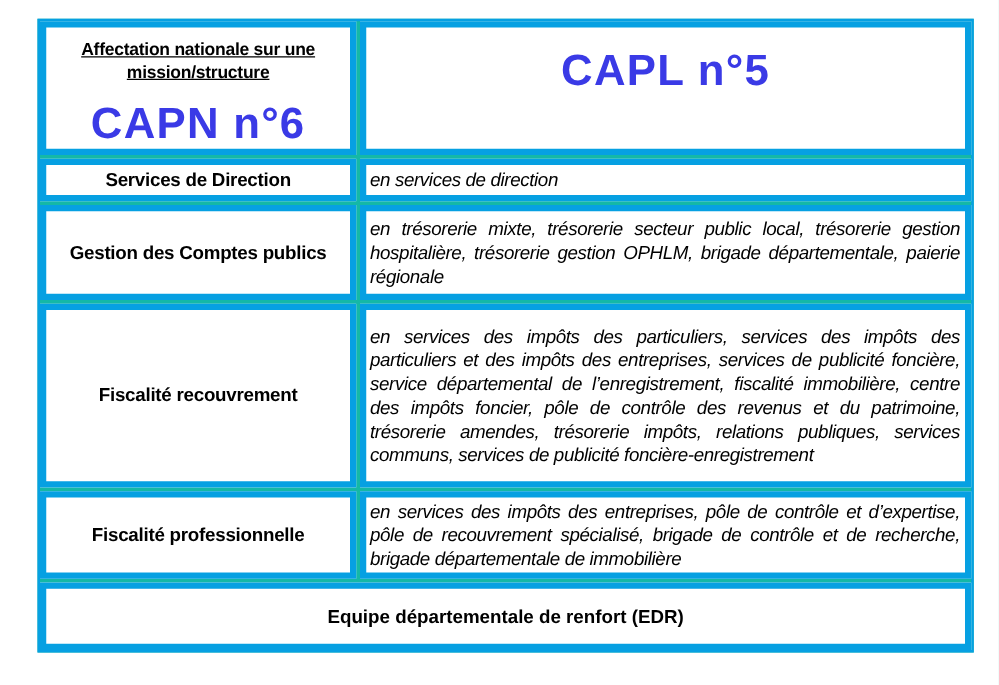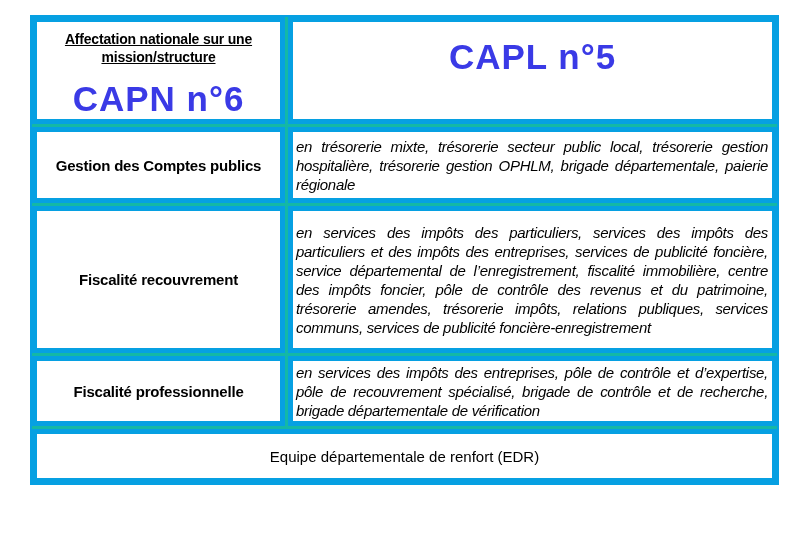--- a/index.html
+++ b/index.html
@@ -98,41 +98,49 @@
     letter-spacing: -0.3px;
     line-height: 19px;
     text-align: justify;
   }
 
   
   .row-footer { min-height: 54px; }
   .footer-cell { align-items: center; justify-content: center; }
   .footer-text {
     font-size: 15px;
-    font-weight: normal;
+    font-weight: bold;
     text-align: right;
     padding: 2px;
   }
 </style>
 </head>
 <body>
 
 <div class="page">
   <div class="table-frame">
 
     <div class="row row-header">
       <div class="cell header-cell">
         <div class="hdr-title-left">Affectation nationale sur une mission/structure</div>
         <div class="code code-left">CAPN n°6</div>
       </div>
       <div class="cell header-cell">
         <div class="code code-right">CAPL n°5</div>
       </div>
     </div>
 
+    <div class="row row-services">
+      <div class="cell label-cell">
+        <div class="label-text">Services de Direction</div>
+      </div>
+      <div class="cell services-cell">
+        <div class="services-text">en services de direction</div>
+      </div>
+    </div>
 
     <div class="row row-gestion">
       <div class="cell label-cell">
         <div class="label-text">Gestion des Comptes publics</div>
       </div>
       <div class="cell services-cell">
         <div class="services-text">en trésorerie mixte, trésorerie secteur public local, trésorerie gestion hospitalière, trésorerie gestion OPHLM, brigade départementale, paierie régionale</div>
       </div>
     </div>
 
@@ -143,21 +151,21 @@
       <div class="cell services-cell">
         <div class="services-text">en services des impôts des particuliers, services des impôts des particuliers et des impôts des entreprises, services de publicité foncière, service départemental de l’enregistrement, fiscalité immobilière, centre des impôts foncier, pôle de contrôle des revenus et du patrimoine, trésorerie amendes, trésorerie impôts, relations publiques, services communs, services de publicité foncière-enregistrement</div>
       </div>
     </div>
 
     <div class="row row-fiscpro">
       <div class="cell label-cell">
         <div class="label-text">Fiscalité professionnelle</div>
       </div>
       <div class="cell services-cell">
-        <div class="services-text">en services des impôts des entreprises, pôle de contrôle et d’expertise, pôle de recouvrement spécialisé, brigade de contrôle et de recherche, brigade départementale de vérification</div>
+        <div class="services-text">en services des impôts des entreprises, pôle de contrôle et d’expertise, pôle de recouvrement spécialisé, brigade de contrôle et de recherche, brigade départementale de immobilière</div>
       </div>
     </div>
 
     <div class="row span-full row-footer">
       <div class="cell footer-cell">
         <div class="footer-text">Equipe départementale de renfort (EDR)</div>
       </div>
     </div>
 
   </div>

